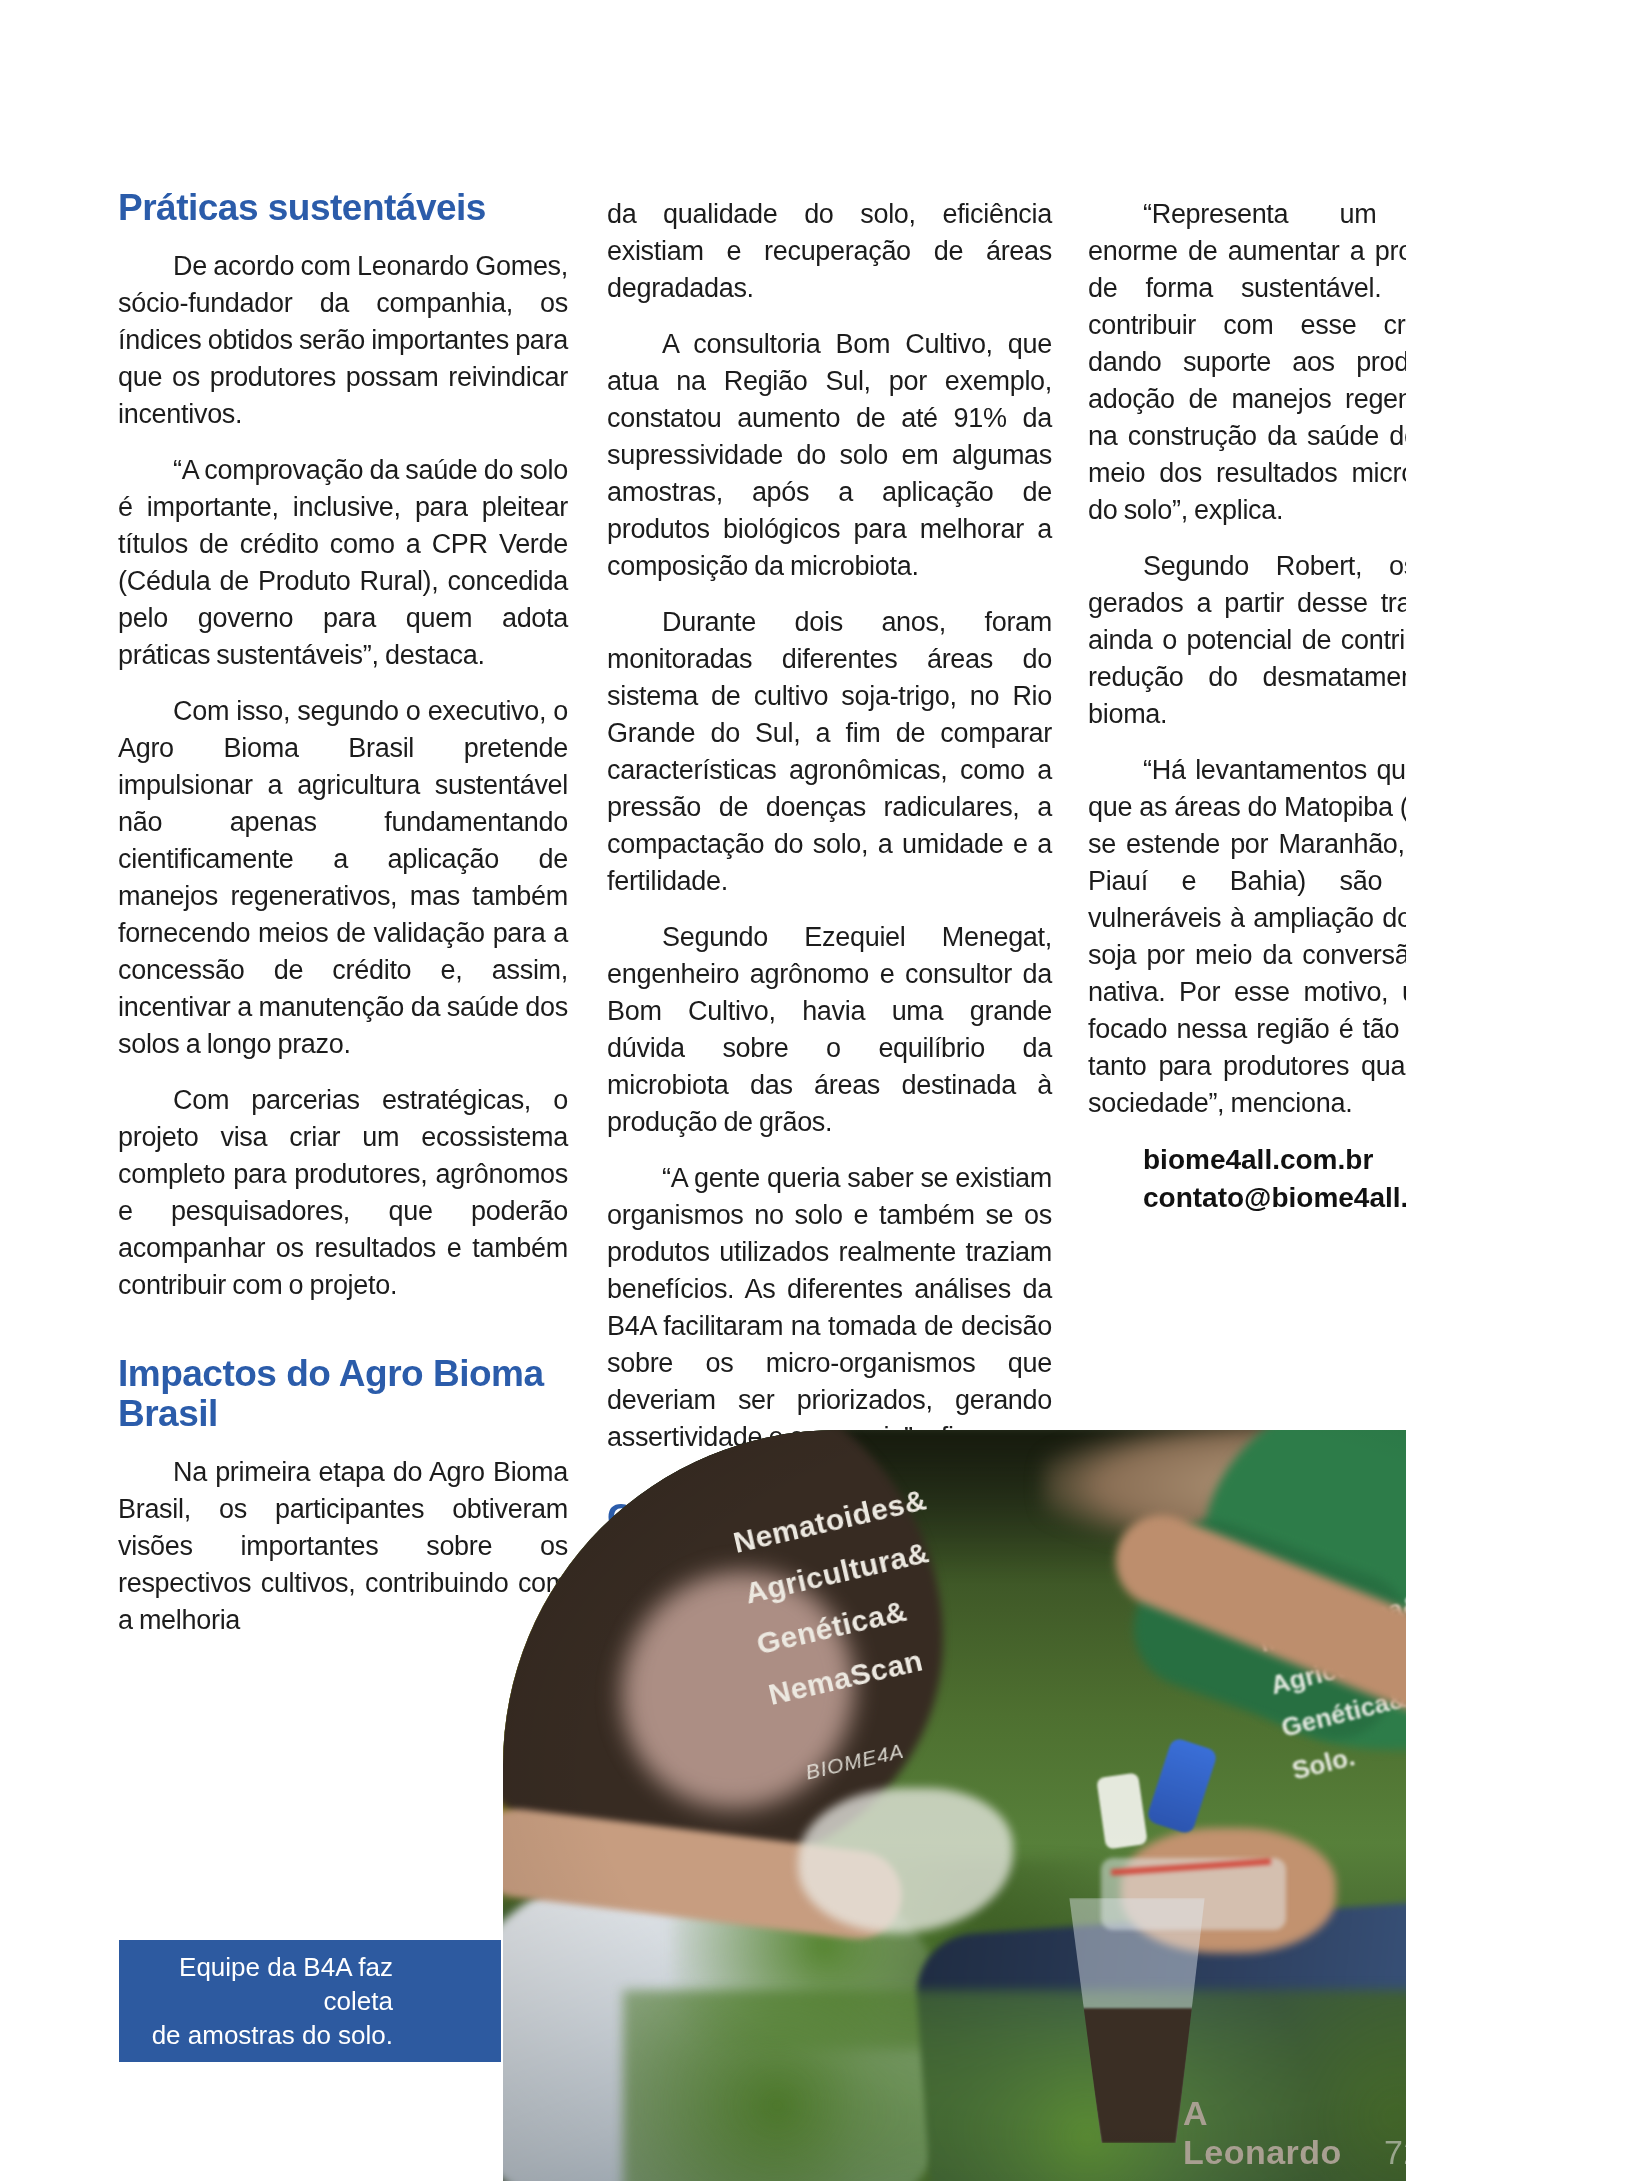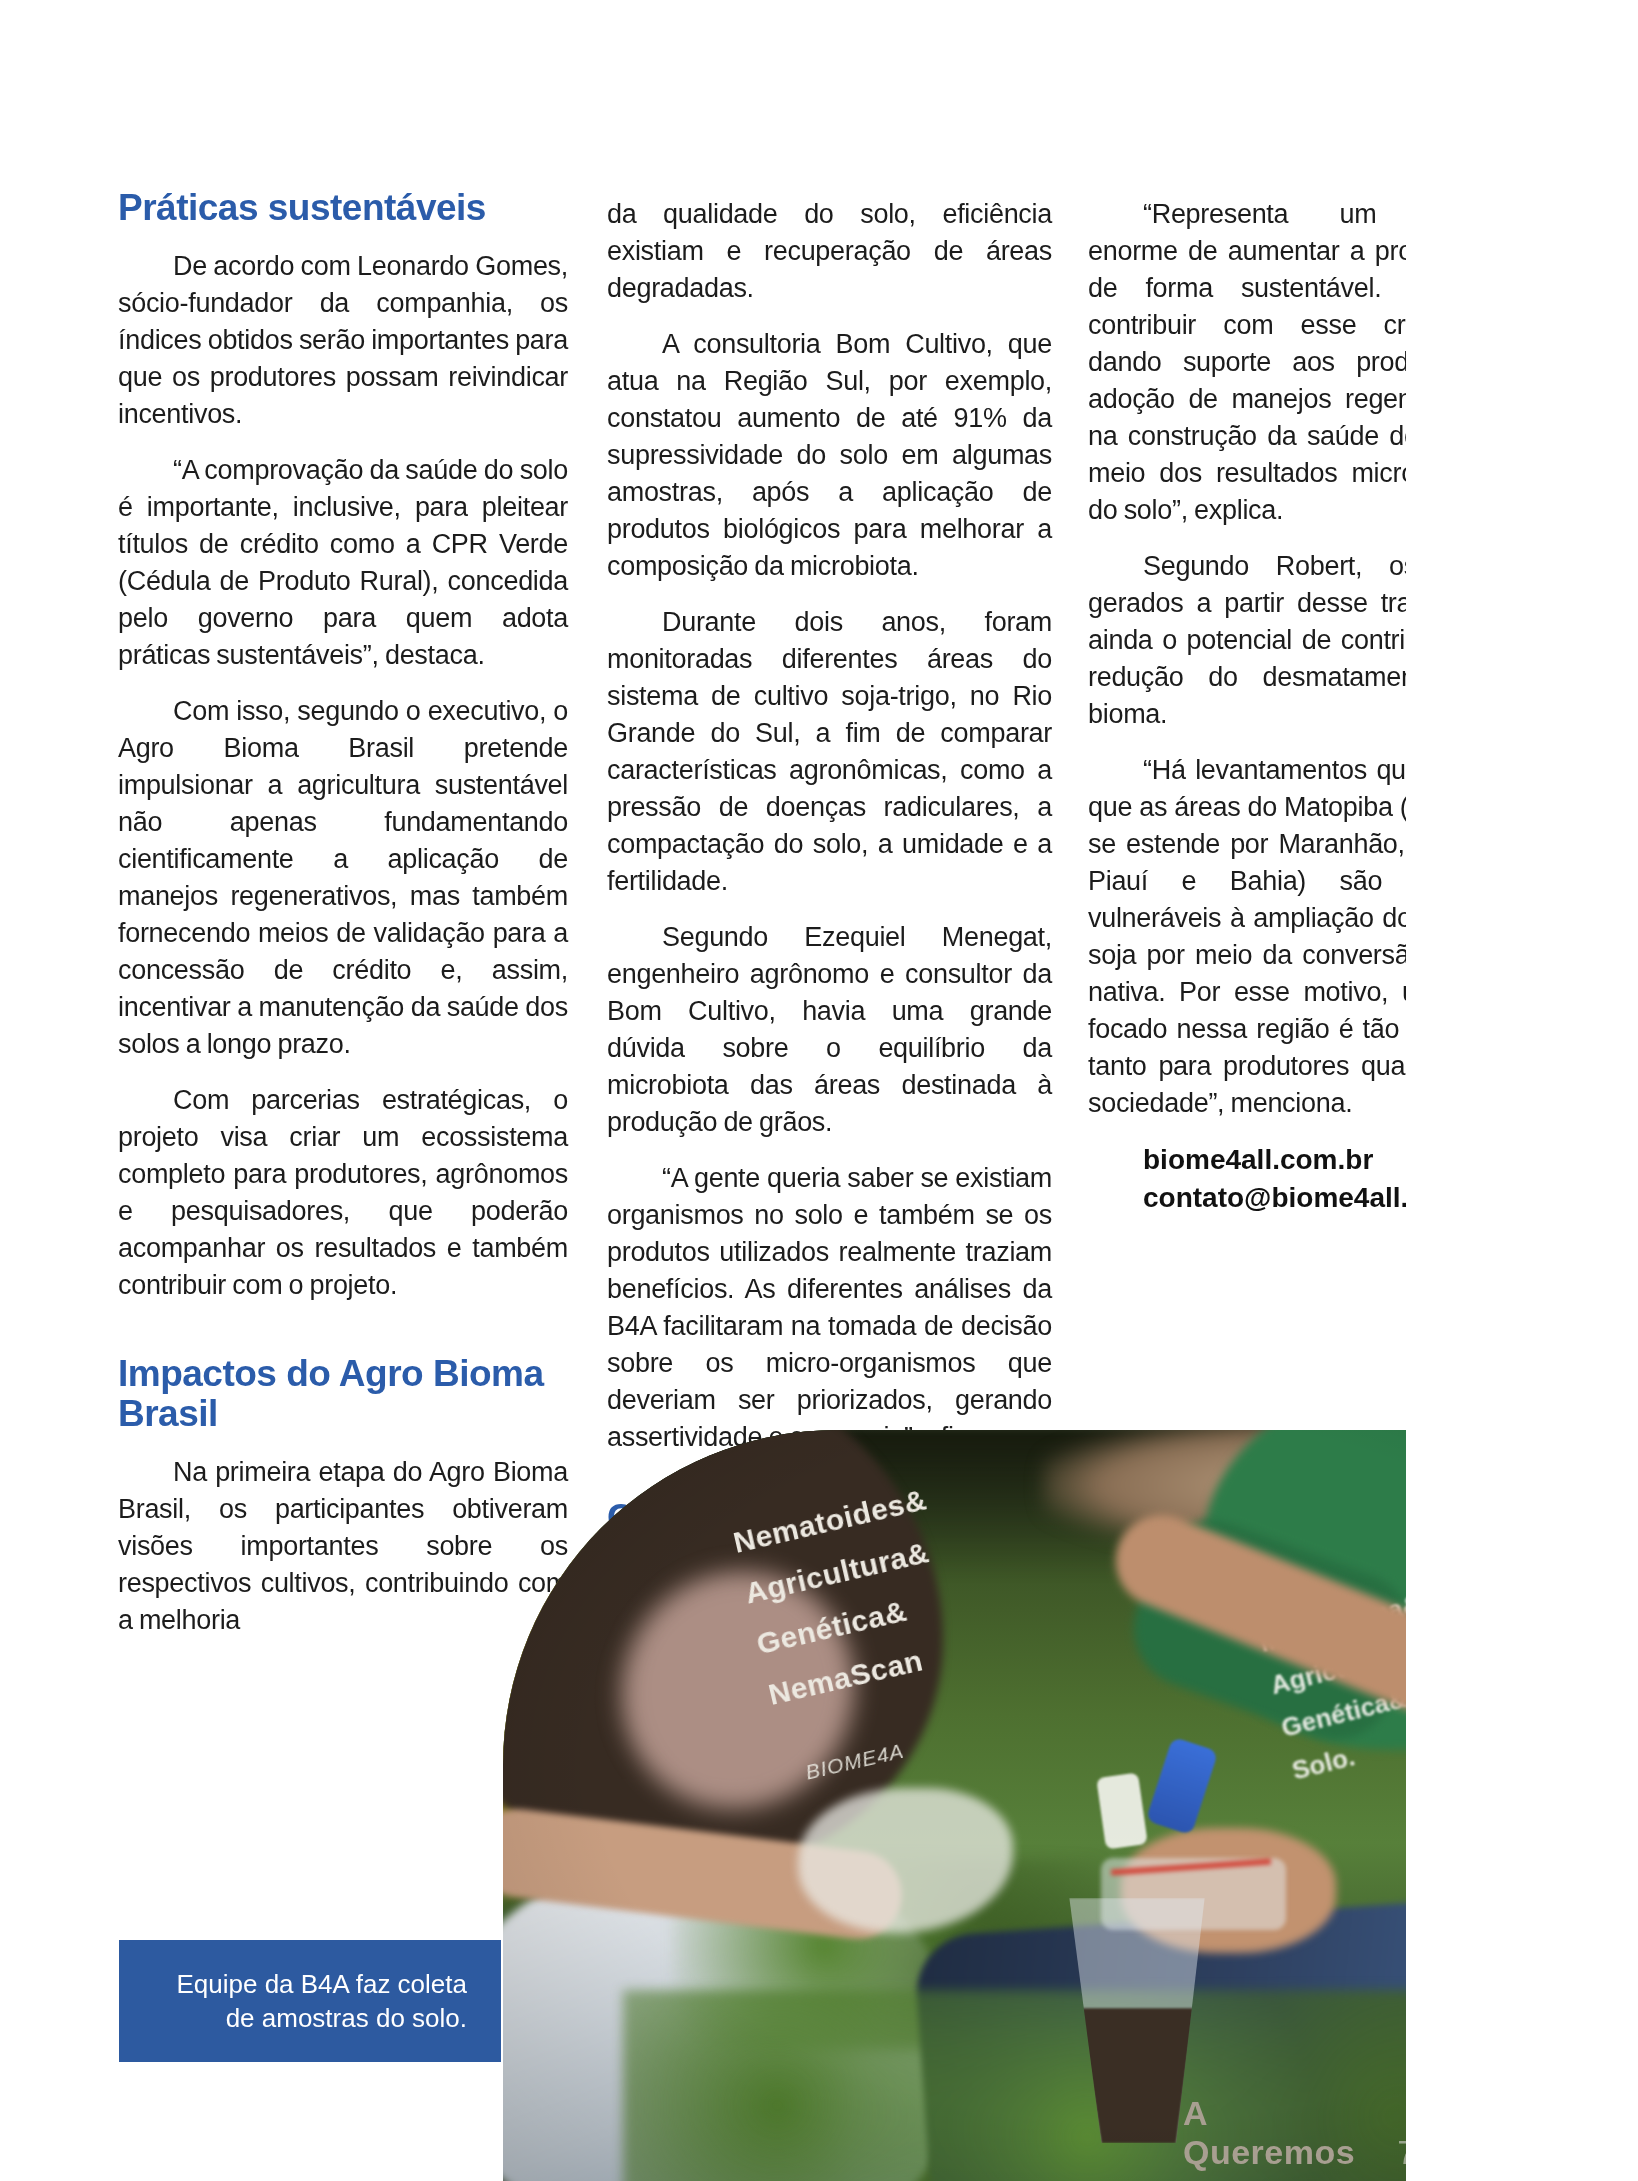--- a/index.html
+++ b/index.html
@@ -12,21 +12,21 @@
   .col p.indent{text-indent:55px;}
   h2.sect{margin:0 0 20px 0;font-size:37px;line-height:40px;font-weight:bold;
           color:#2b5caa;letter-spacing:-0.5px;}
   h2.mt1{margin-top:50px;}
   h2.mt2{margin-top:42px;}
   .contact{margin:14px 0 0 55px;font-size:28px;line-height:38px;font-weight:bold;color:#111;}
   .contact div{white-space:nowrap;}
   
   .caption-box{position:absolute;left:119px;top:1940px;width:382px;height:122px;
                background:#2d5aa0;display:flex;flex-direction:column;justify-content:center;
-               align-items:flex-end;padding-right:34px;box-sizing:border-box;}
+               align-items:flex-end;padding-right:108px;box-sizing:border-box;}
   .caption-box span{color:#ffffff;font-size:26px;line-height:34px;text-align:right;}
   
   .photo{position:absolute;left:503px;top:1430px;width:1135px;height:751px;
          border-top-left-radius:335px;overflow:hidden;background:#46622c;}
   .photo *{position:absolute;}
   .ph-base{inset:0;background:linear-gradient(180deg,#2a3320 0%,#3d5526 18%,#4e7030 38%,#57803a 55%,#3f5d2c 75%,#2f3f22 100%);}
   .ph-topdark{left:0;top:0;width:1135px;height:150px;
       background:linear-gradient(180deg,rgba(22,26,13,.95),rgba(22,26,13,0));filter:blur(3px);}
   .ph-log{left:540px;top:-10px;width:520px;height:130px;
       background:radial-gradient(ellipse at 50% 50%,#b79b7d 0%,#8a6f55 55%,rgba(90,70,50,0) 78%);filter:blur(9px);}
@@ -178,21 +178,21 @@
     <div class="ph-bluecap"></div>
     <div class="ph-vignette"></div>
   </div>
 
   <div class="caption-box">
     <span>Equipe da B4A faz coleta</span>
     <span>de amostras do solo.</span>
   </div>
 
   <div class="footer">
-    <span class="mag">A Queremos</span>
+    <span class="mag">A Leonardo</span>
     <span class="iss">Nº 728</span>
     <span class="dot">•</span>
     <span class="num">25</span>
   </div>
 
   <div class="credit">B4A/Divulgação</div>
 
 </div>
 
 </body></html>

